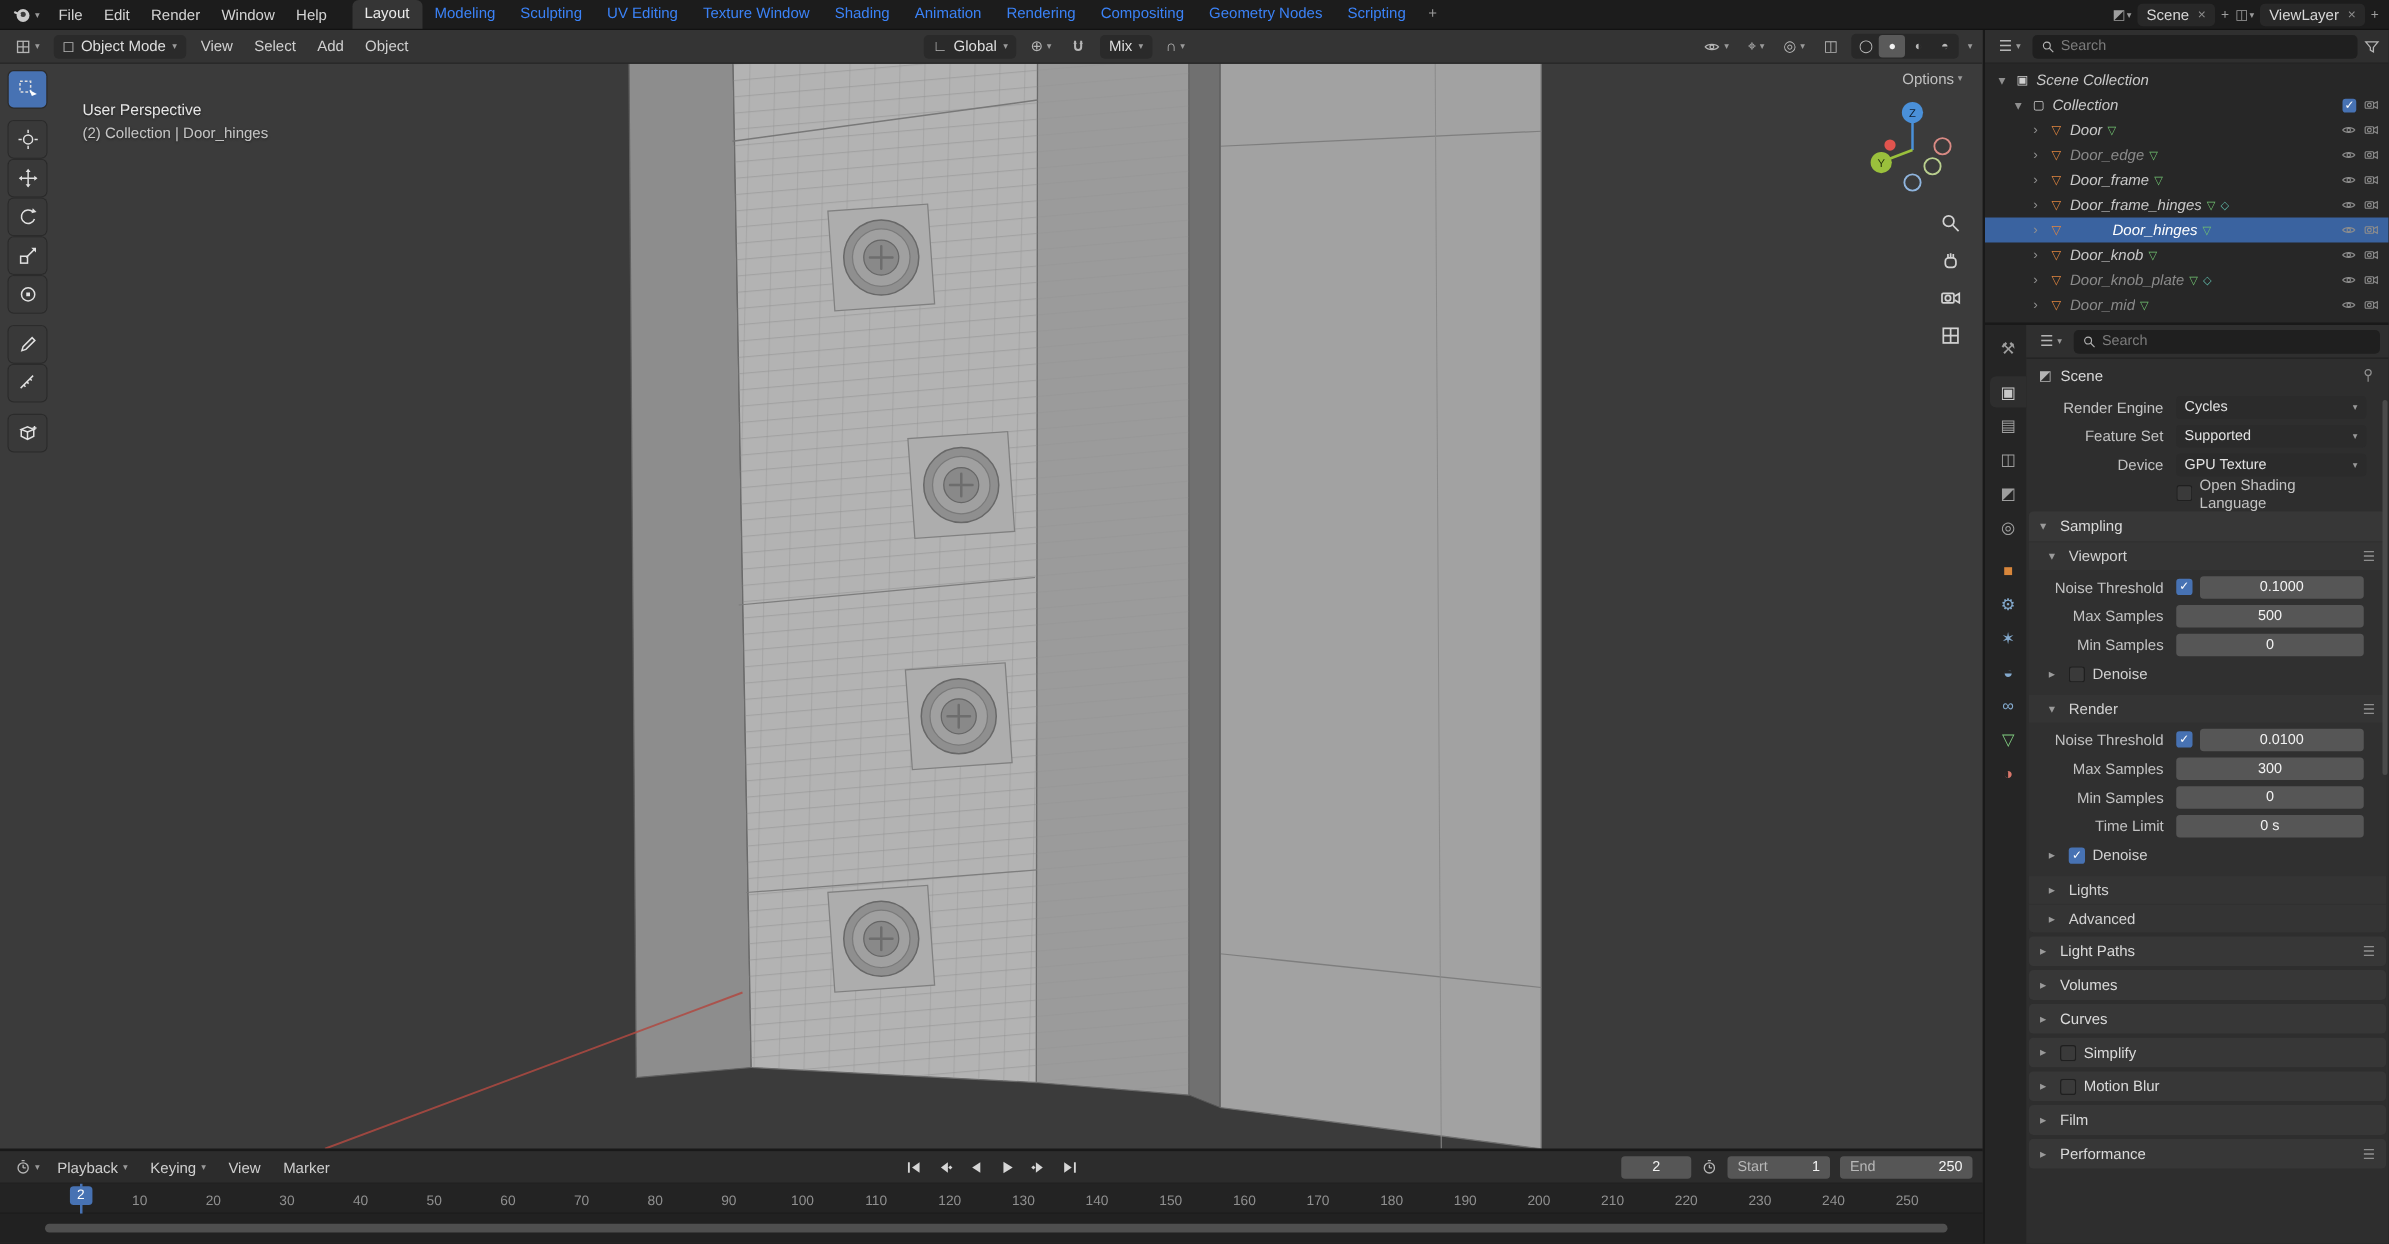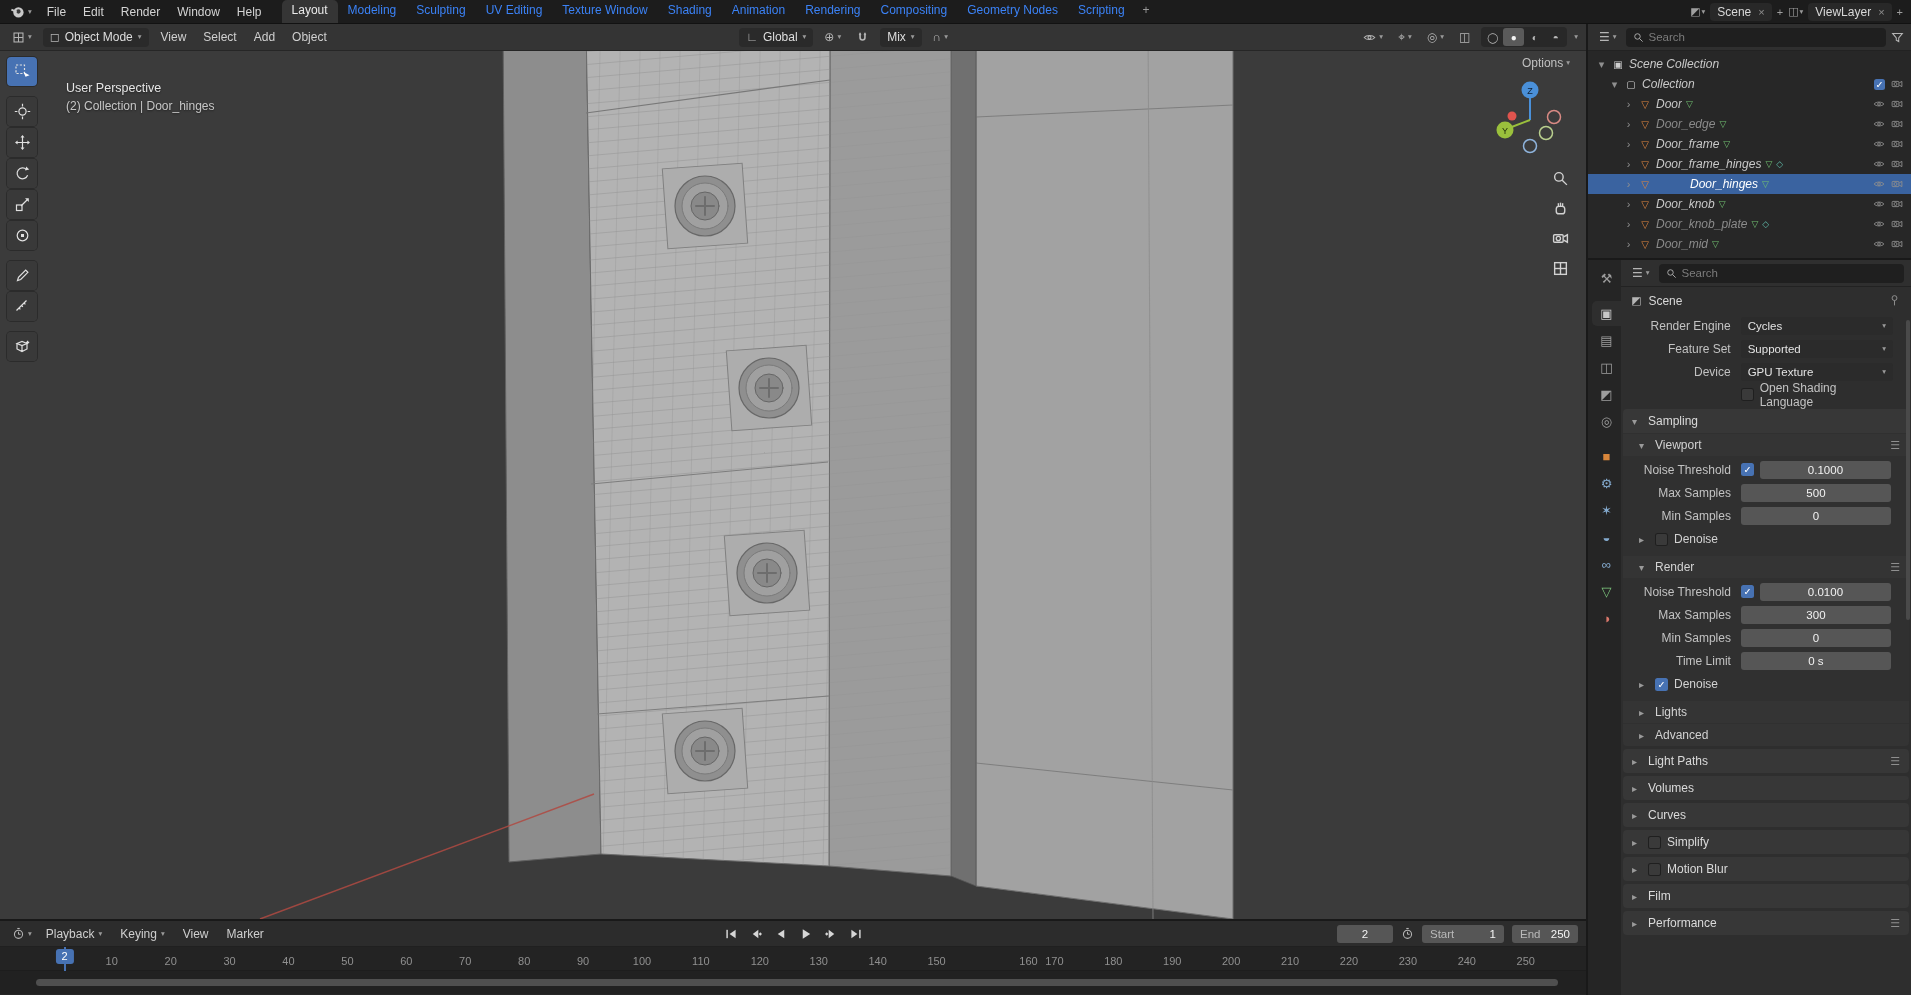--- a/index.html
+++ b/index.html
@@ -522,21 +522,21 @@
           </div>
           <div class="tl-right">
             <span class="vfield" style="width:56px">2</span>
             <svg class="ic">
                 <use href="#i-clock"></use>
               </svg>
             <span class="vfield vlab" style="width:82px">
               <span class="l">Start</span>
                 <span class="v">1</span>
             </span>
-            <span class="vfield vlab" style="width:66px">
+            <span class="vfield vlab" style="width:106px">
               <span class="l">End</span>
                 <span class="v">250</span>
             </span>
           </div>
         </div>
         <div id="ruler">
           <div>
               <span class="tick" style="left: 111.734px;">10</span>
               <span class="tick" style="left: 170.651px;">20</span>
               <span class="tick" style="left: 229.568px;">30</span>
@@ -545,21 +545,21 @@
               <span class="tick" style="left: 406.319px;">60</span>
               <span class="tick" style="left: 465.236px;">70</span>
               <span class="tick" style="left: 524.153px;">80</span>
               <span class="tick" style="left: 583.07px;">90</span>
               <span class="tick" style="left: 641.987px;">100</span>
               <span class="tick" style="left: 700.904px;">110</span>
               <span class="tick" style="left: 759.821px;">120</span>
               <span class="tick" style="left: 818.738px;">130</span>
               <span class="tick" style="left: 877.655px;">140</span>
               <span class="tick" style="left: 936.572px;">150</span>
-              <span class="tick" style="left: 995.489px; margin-left: 33px;">160</span>
+              <span class="tick" style="left: 995.489px;">160</span>
               <span class="tick" style="left: 1054.41px;">170</span>
               <span class="tick" style="left: 1113.32px;">180</span>
               <span class="tick" style="left: 1172.24px;">190</span>
               <span class="tick" style="left: 1231.16px;">200</span>
               <span class="tick" style="left: 1290.07px;">210</span>
               <span class="tick" style="left: 1348.99px;">220</span>
               <span class="tick" style="left: 1407.91px;">230</span>
               <span class="tick" style="left: 1466.82px;">240</span>
               <span class="tick" style="left: 1525.74px;">250</span>
             </div>

